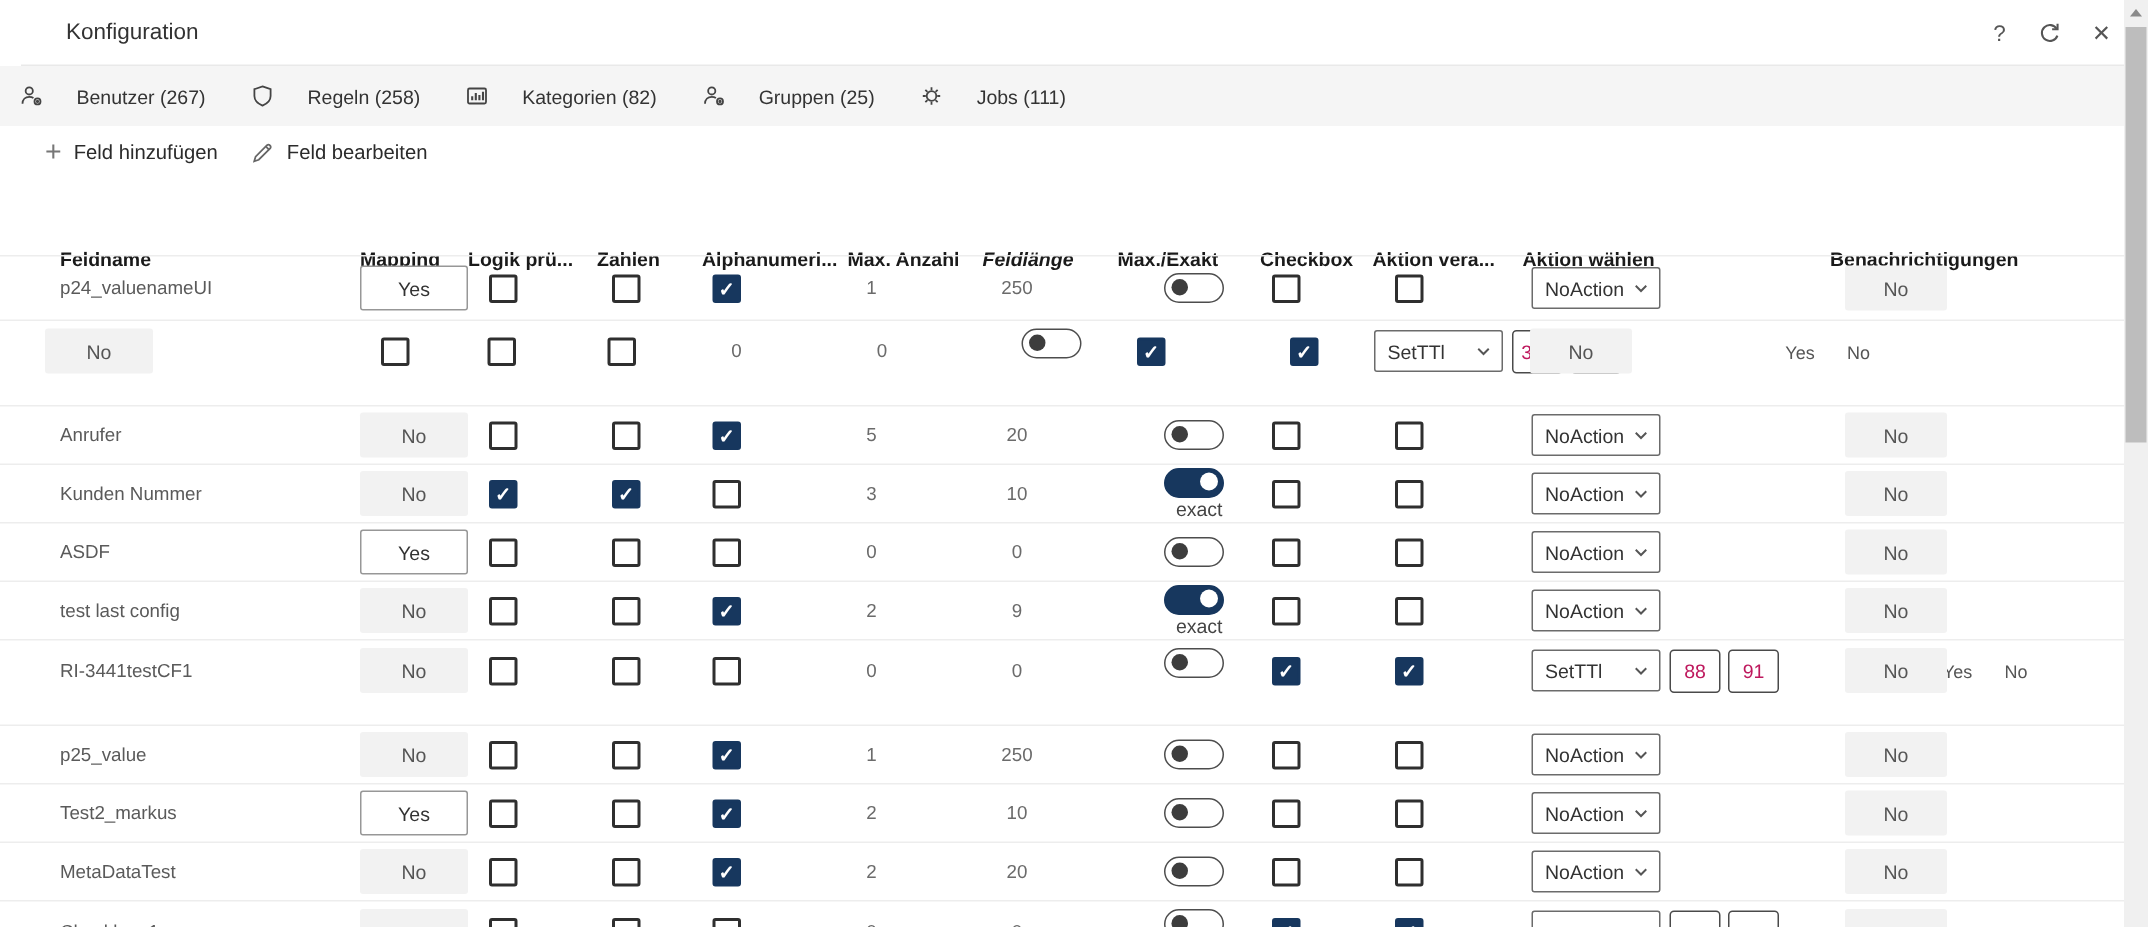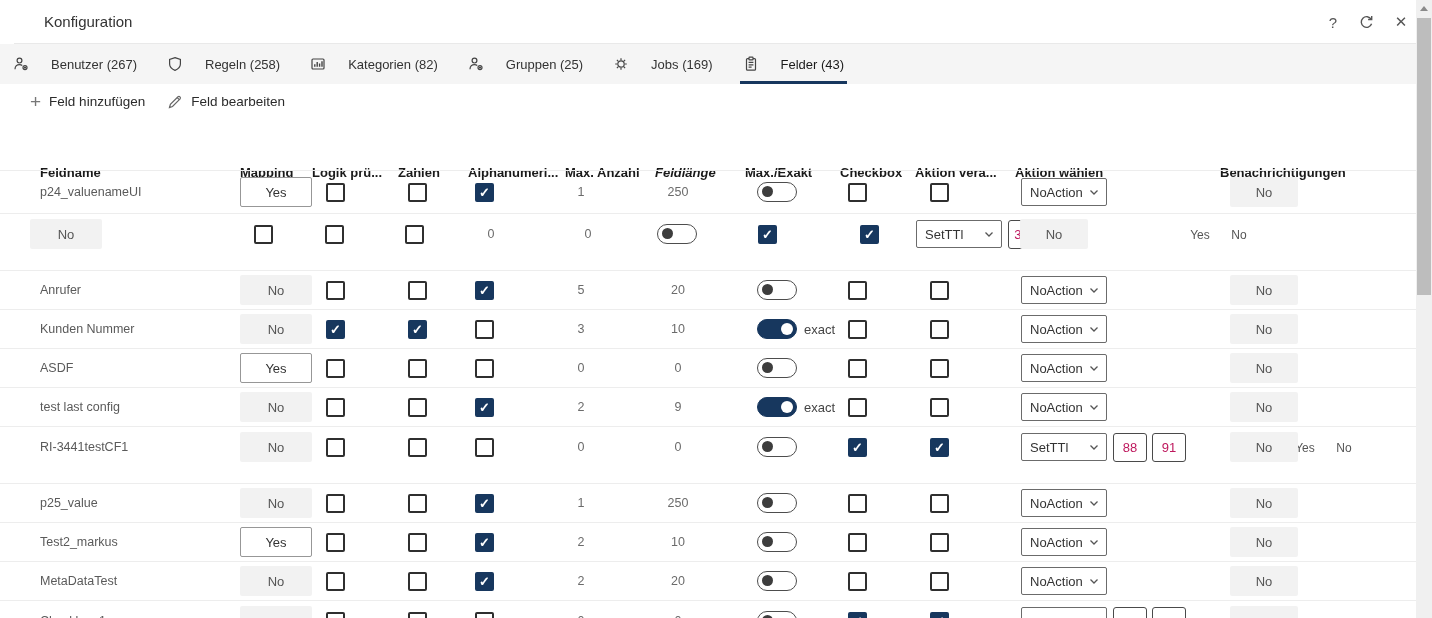--- a/index.html
+++ b/index.html
@@ -60,21 +60,21 @@
   .c-logik { padding-left: 14px; } .c-zahlen { padding-left: 13px; } .c-alpha { padding-left: 10px; }
   .c-cb2 { padding-left: 13px; } .c-akt { padding-left: 25px; }
   .cb { width: 19px; height: 19px; border: 2px solid #2f2f2f; border-radius: 2px;
     background: #fff; display: inline-flex; align-items: center; justify-content: center; cursor: pointer; }
   .cb.checked { background: #17375e; border-color: #17375e; }
   .cb.checked::after { content: "✓"; color: #fff; font-size: 13px; font-weight: 700; line-height: 1; }
 
   .num { display: inline-block; text-align: center; font-size: 12.5px; color: #6b6b6b; }
   .c-max .num { width: 52px; } .c-len .num { width: 66px; }
 
-  .c-toggle { padding-left: 12px; }
+  .c-toggle { padding-left: 12px; flex-direction: column; }
   .toggle { position: relative; width: 40px; height: 20px; border: 1.5px solid #4d4d4d;
     border-radius: 10px; background: #fff; display: inline-block; cursor: pointer; flex: none; }
   .toggle .knob { position: absolute; left: 4px; top: 3px; width: 11px; height: 11px;
     border-radius: 50%; background: #3d3d3d; }
   .toggle.on { background: #17375e; border-color: #17375e; }
   .toggle.on .knob { left: auto; right: 3px; top: 2.5px; width: 12px; height: 12px; background: #fff; }
   .tlabel { margin-left: 7px; font-size: 13px; color: #444; }
 
   .c-action { display: block; }
   .action-line { display: flex; align-items: center; margin-left: 11px; height: 30px; }
@@ -153,31 +153,21 @@
     </span>
     <span>Gruppen (25)</span>
   </div>
   <div class="tab">
     <span class="ticon">
       <svg width="16" height="16" viewBox="0 0 16 16" fill="none" stroke="#444" stroke-width="1.2">
         <circle cx="8" cy="8" r="3.2"></circle>
         <path d="M8 2.2v2 M8 11.8v2 M2.2 8h2 M11.8 8h2 M3.9 3.9l1.4 1.4 M10.7 10.7l1.4 1.4 M12.1 3.9l-1.4 1.4 M5.3 10.7l-1.4 1.4"></path>
       </svg>
     </span>
-    <span>Jobs (169)</span>
-  </div>
-  <div class="tab active">
-    <span class="ticon">
-      <svg width="16" height="16" viewBox="0 0 16 16" fill="none" stroke="#444" stroke-width="1.2">
-        <rect x="3.5" y="2.6" width="9" height="11.6" rx="1"></rect>
-        <rect x="6" y="1.2" width="4" height="2.6" rx="0.6" fill="#f5f5f5"></rect>
-        <path d="M5.6 6.4h4.8 M5.6 8.8h4.8 M5.6 11.2h3"></path>
-      </svg>
-    </span>
-    <span>Felder (43)</span>
+    <span>Jobs (111)</span>
   </div>
 </div>
 
 <div class="content">
   <div class="toolbar">
     <button class="tool-btn">
       <span class="plus-glyph">+</span>
       <span>Feld hinzufügen</span>
     </button>
     <button class="tool-btn">

